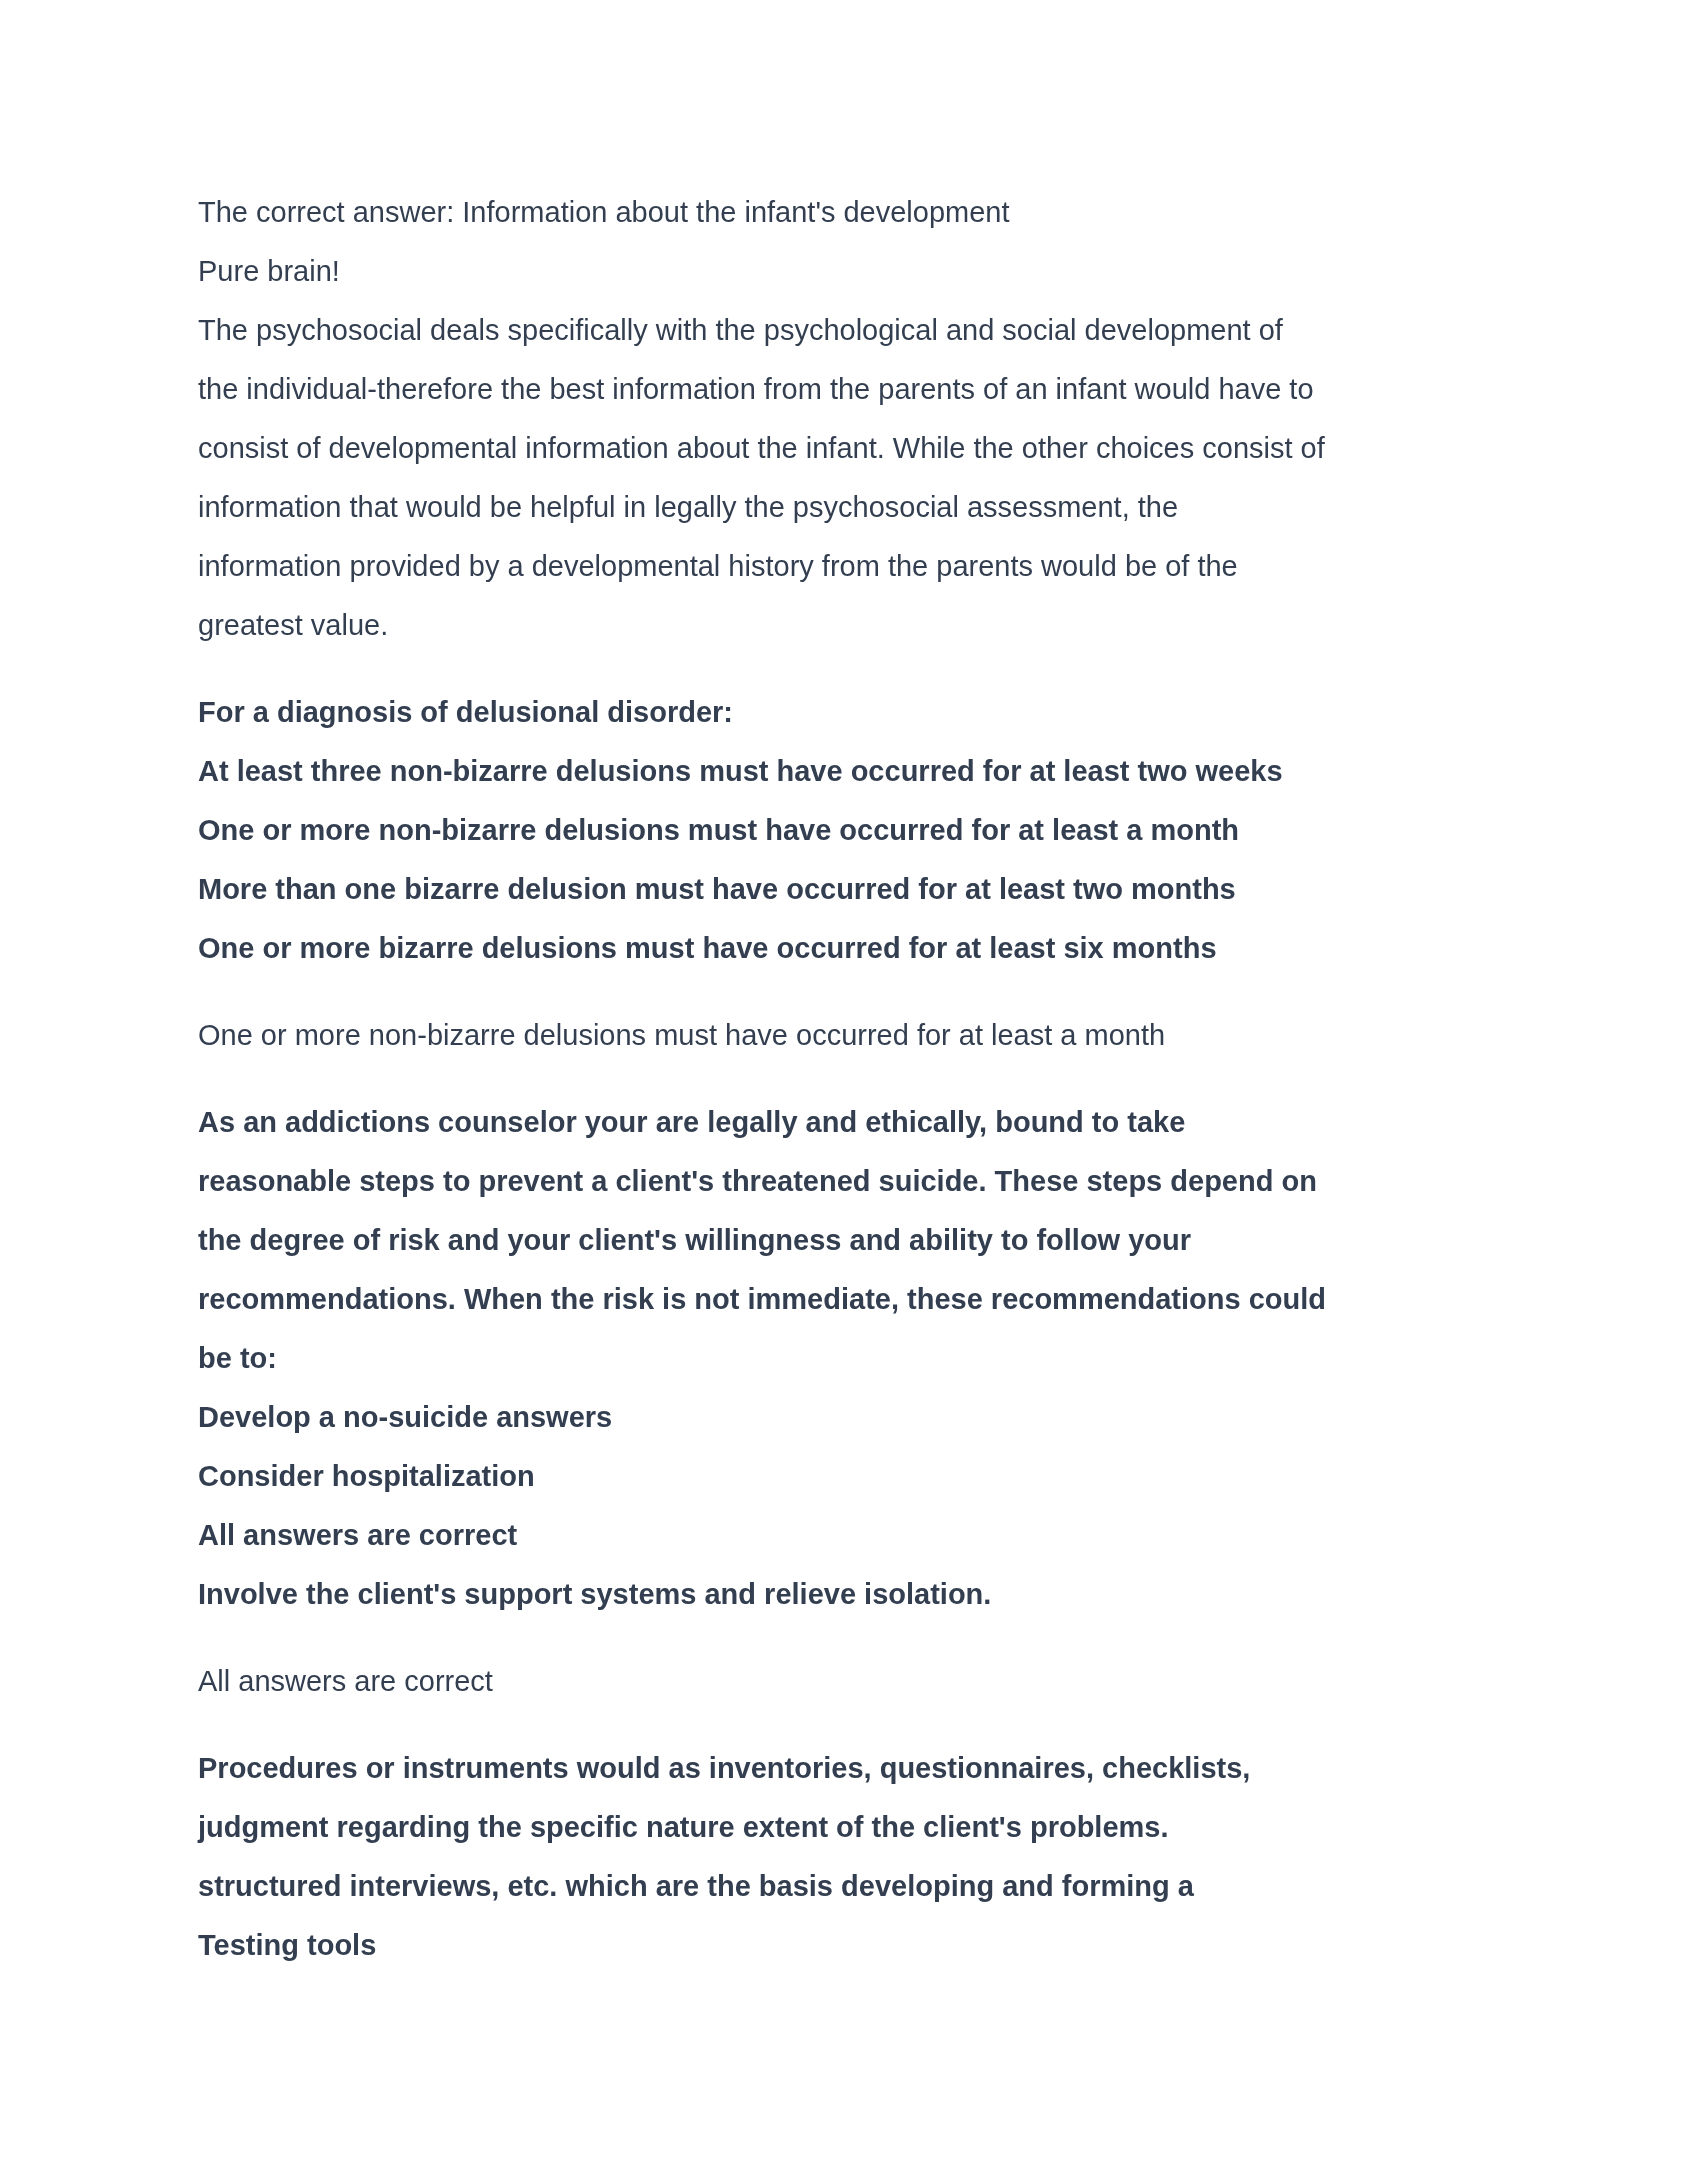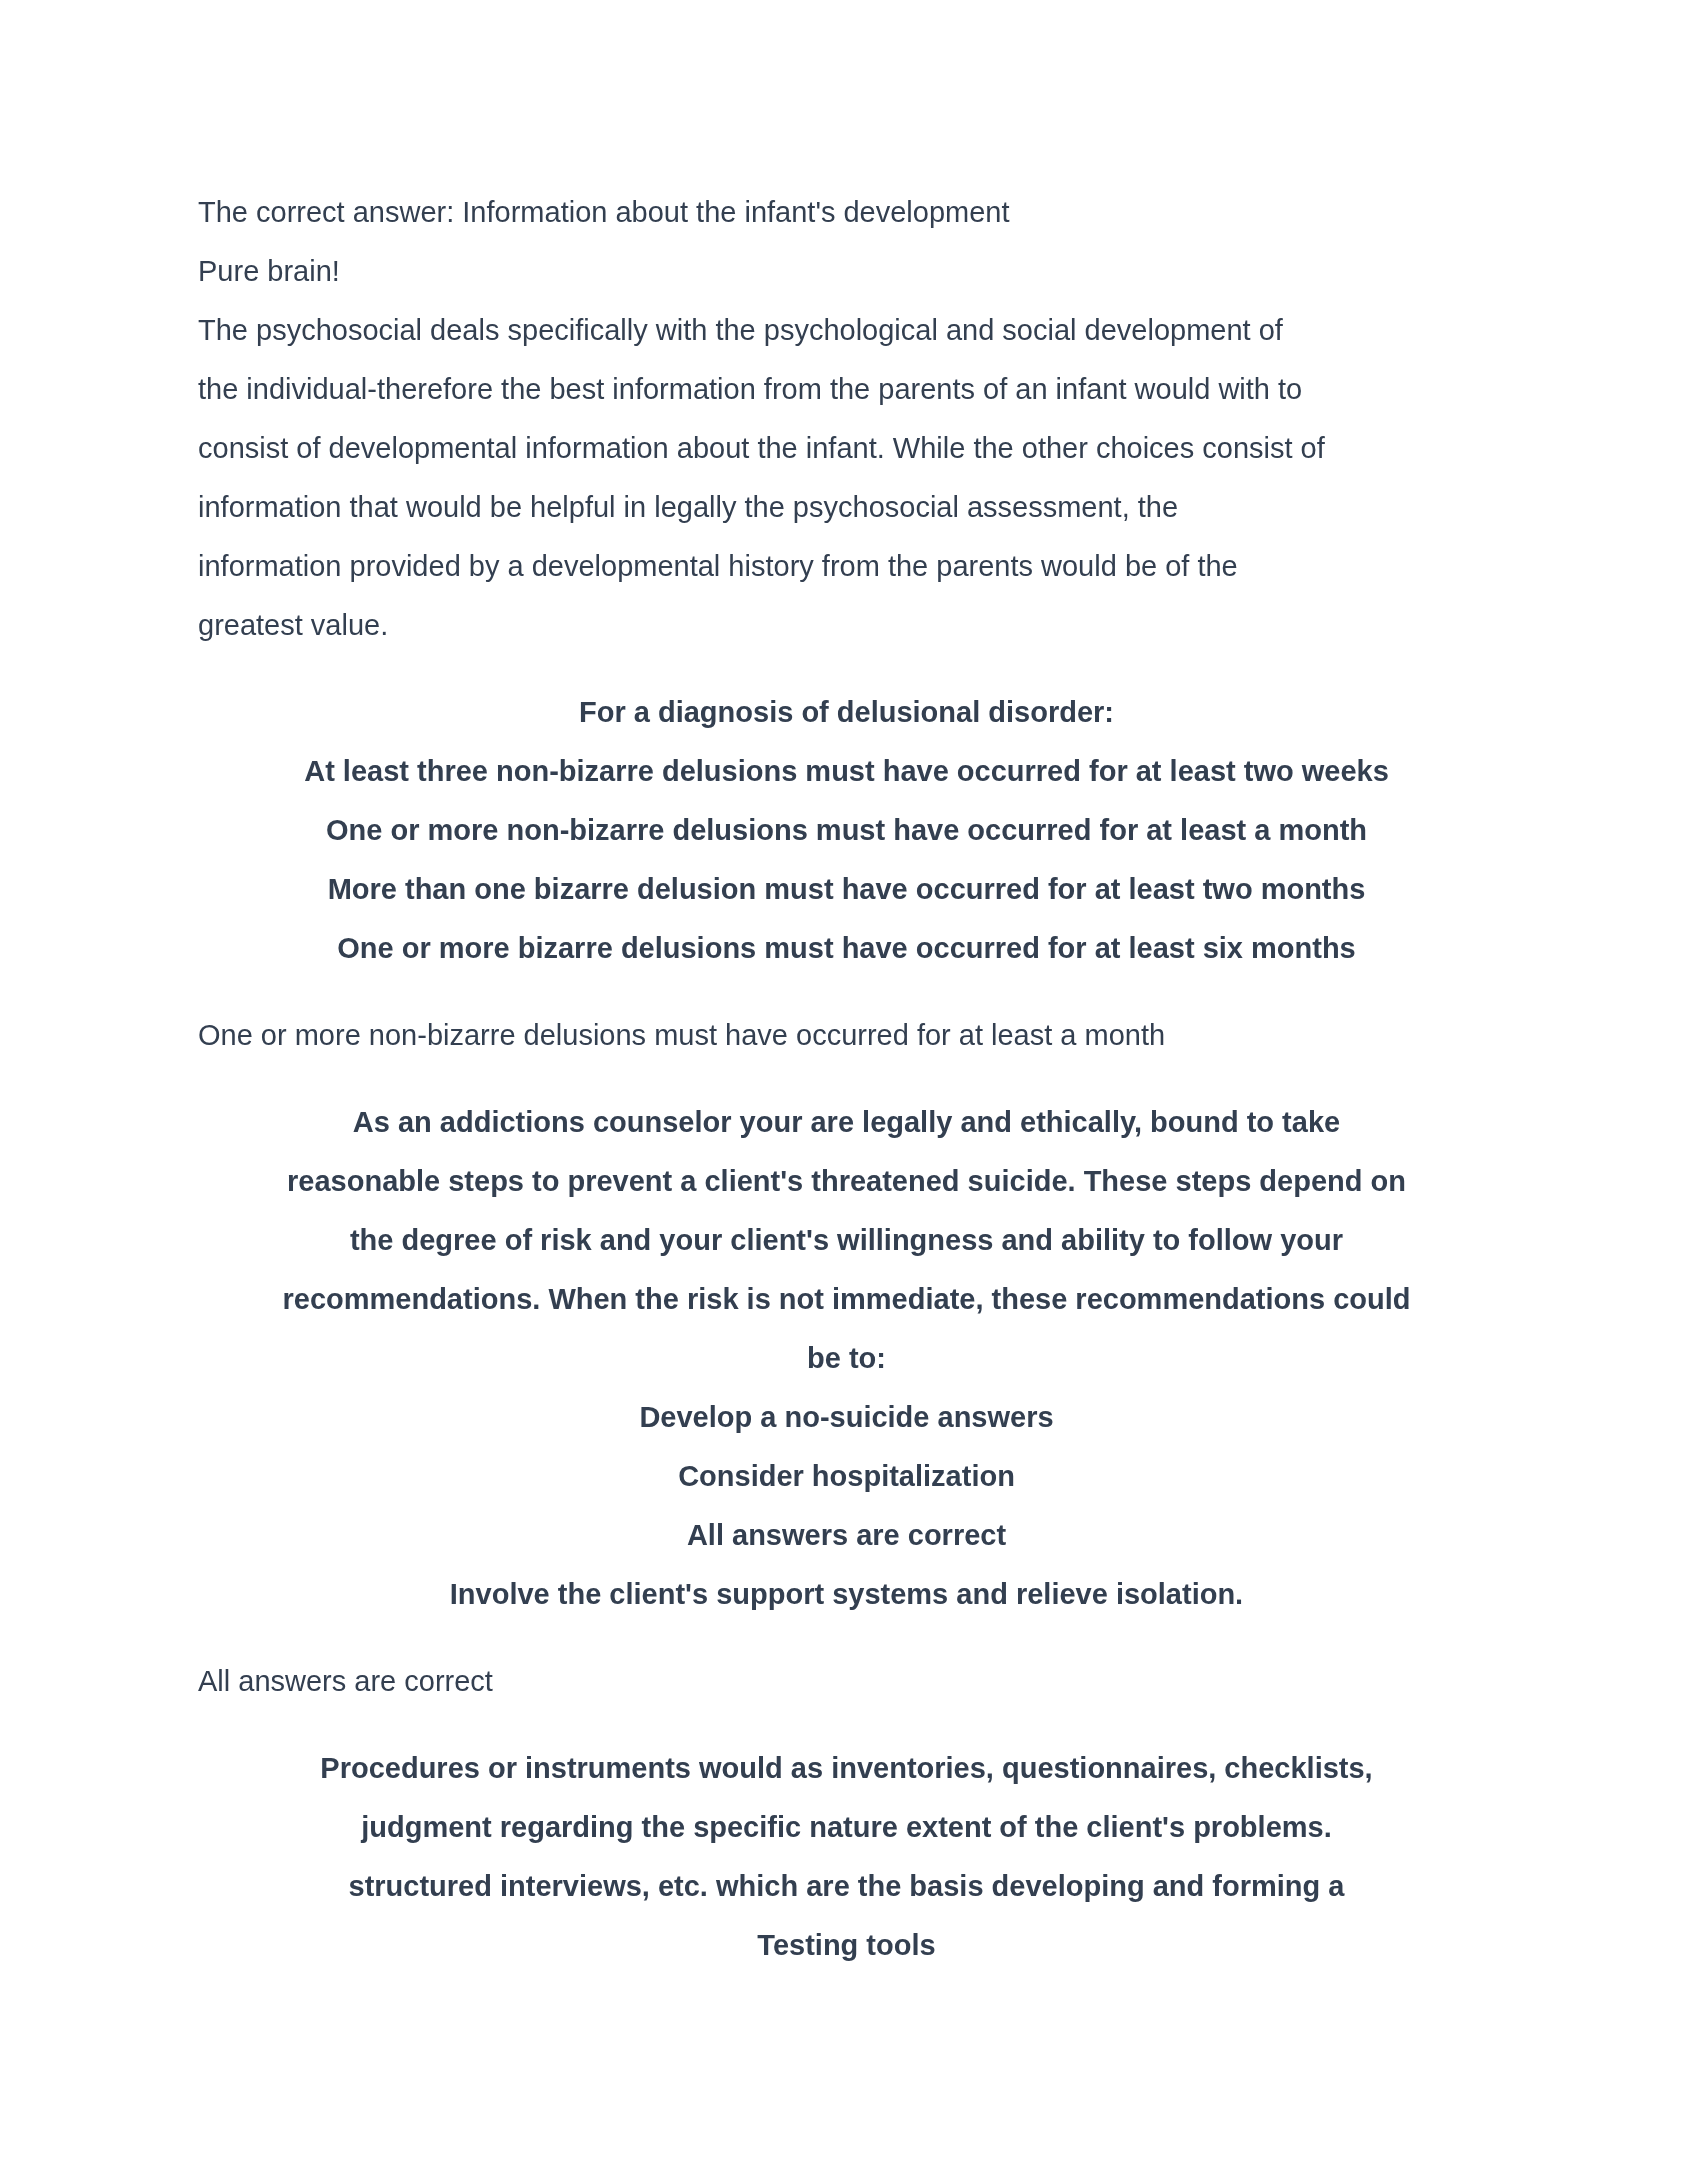--- a/index.html
+++ b/index.html
@@ -29,33 +29,32 @@
     margin-bottom: 0;
   }
   .line {
     font-size: 29px;
     line-height: 59px;
     color: #333f50;
     white-space: nowrap;
   }
   .paragraph.bold .line {
     font-weight: 700;
-    text-align: center;
   }
 </style>
 </head>
 <body>
 
 <div class="page">
   <div class="content" id="doc-content">
       <div class="paragraph">
         <div class="line">The correct answer: Information about the infant's development</div>
         <div class="line">Pure brain!</div>
         <div class="line">The psychosocial deals specifically with the psychological and social development of</div>
-        <div class="line">the individual-therefore the best information from the parents of an infant would with to</div>
+        <div class="line">the individual-therefore the best information from the parents of an infant would have to</div>
         <div class="line">consist of developmental information about the infant. While the other choices consist of</div>
         <div class="line">information that would be helpful in legally the psychosocial assessment, the</div>
         <div class="line">information provided by a developmental history from the parents would be of the</div>
         <div class="line">greatest value.</div>
       </div>
       <div class="paragraph bold">
         <div class="line">For a diagnosis of delusional disorder:</div>
         <div class="line">At least three non-bizarre delusions must have occurred for at least two weeks</div>
         <div class="line">One or more non-bizarre delusions must have occurred for at least a month</div>
         <div class="line">More than one bizarre delusion must have occurred for at least two months</div>

